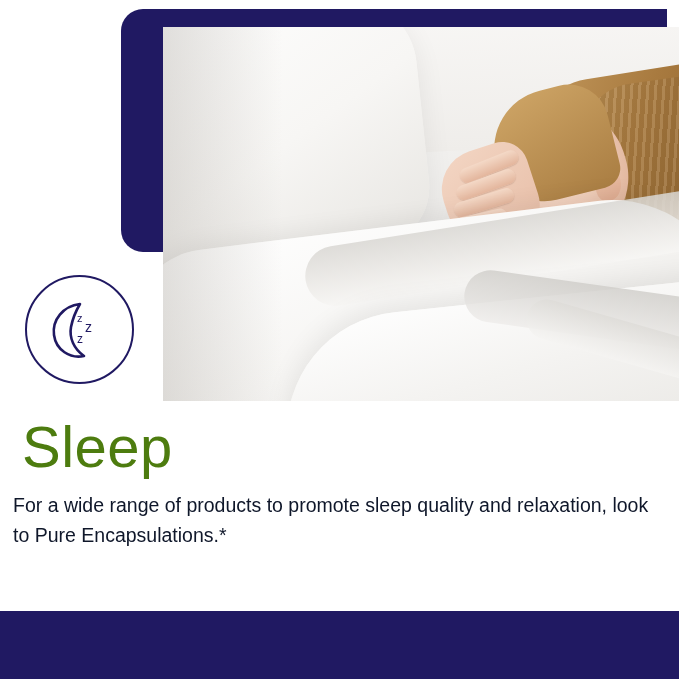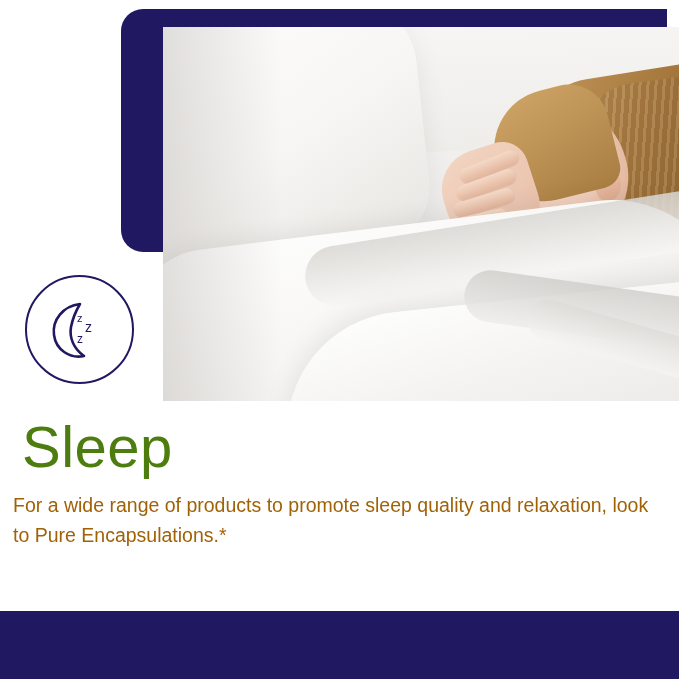--- a/index.html
+++ b/index.html
@@ -210,21 +210,21 @@
   .badge svg{display:block;}
 
   
   .title{
     position:absolute;left:12px;top:418px;
     font-size:58px;line-height:58px;font-weight:400;
     color:#4d7c0f;letter-spacing:.5px;margin-left:10px;
   }
   .subtitle{
     position:absolute;left:13px;top:490px;width:640px;
-    font-size:19.5px;line-height:30px;font-weight:400;color:#a16207;
+    font-size:19.5px;line-height:30px;font-weight:400;color:#0f172a;
   }
 
   
   .footer{
     position:absolute;left:0;top:611px;width:679px;height:68px;
     background:#201962;
   }
 </style>
 </head>
 <body>

